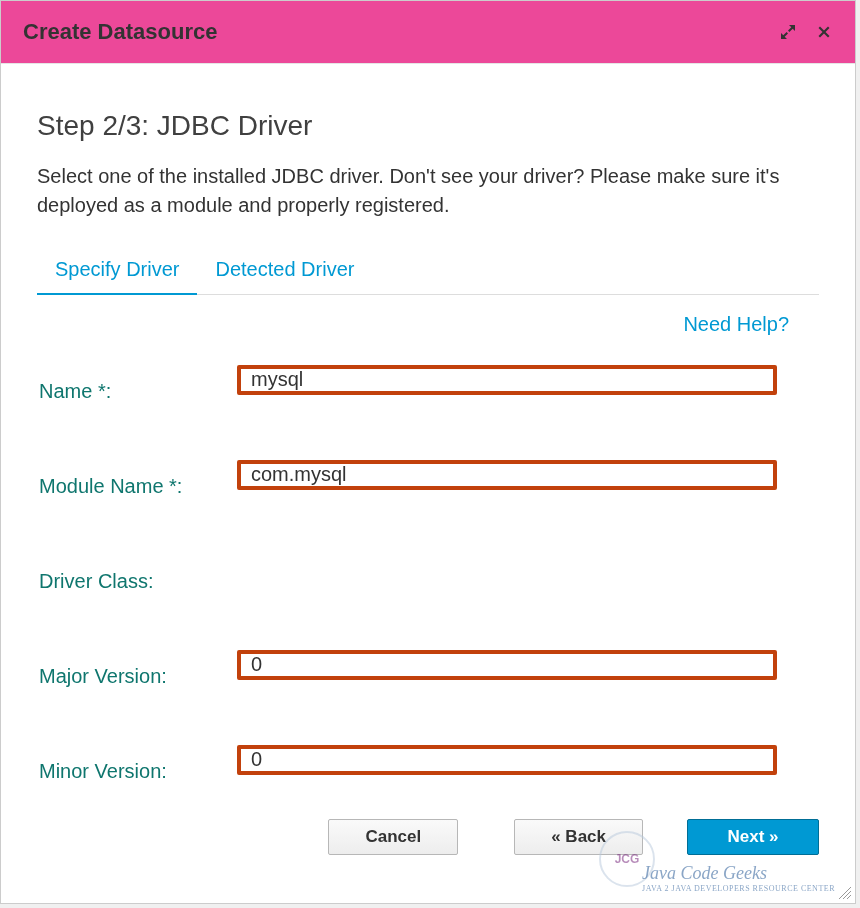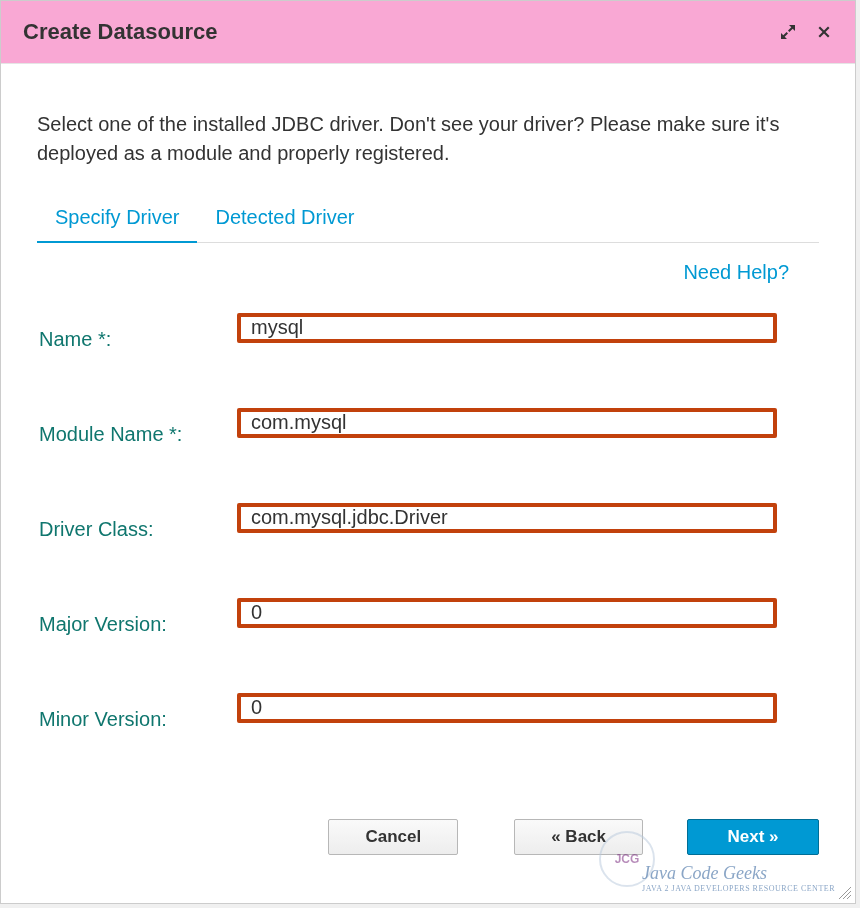--- a/index.html
+++ b/index.html
@@ -16,21 +16,21 @@
       position: relative;
     }
     .dialog {
       background: #fff;
       width: 856px;
       height: 904px;
       border: 1px solid #ccc;
       position: relative;
     }
     .titlebar {
-      background: #f9a8d4;
+      background: #ec4899;
       border-bottom: 1px solid #e5e5e5;
       padding: 18px 22px;
       display: flex;
       align-items: center;
       justify-content: space-between;
     }
     .titlebar h1 {
       font-size: 22px;
       font-weight: 600;
       color: #333;
@@ -208,20 +208,21 @@
       </span>
       <span>
         <svg viewBox="0 0 16 16" width="16" height="16" fill="#333">
             <path d="M13.5 4L12 2.5 8 6.5 4 2.5 2.5 4 6.5 8 2.5 12 4 13.5 8 9.5 12 13.5 13.5 12 9.5 8z"></path>
           </svg>
       </span>
     </div>
   </div>
 
   <div class="content">
+    <h2 class="step-title">Step 2/3: JDBC Driver</h2>
     <p class="step-desc">Select one of the installed JDBC driver. Don't see your driver? Please make sure it's deployed as a module and properly registered.</p>
 
     <div class="tabs">
       <div class="tab active">Specify Driver</div>
       <div class="tab">Detected Driver</div>
     </div>
 
     <div class="help-link-row">
       <span class="help-link">Need Help?</span>
     </div>
@@ -231,21 +232,20 @@
       <input type="text" value="mysql" style="">
     </div>
 
     <div class="form-row">
       <label>Module Name *:</label>
       <input type="text" value="com.mysql" style="">
     </div>
 
     <div class="form-row">
       <label>Driver Class:</label>
-      <input type="text" value="com.mysql.jdbc.Driver" style="">
     </div>
 
     <div class="form-row">
       <label>Major Version:</label>
       <input type="text" value="0" style="">
     </div>
 
     <div class="form-row">
       <label>Minor Version:</label>
       <input type="text" value="0" style="">

